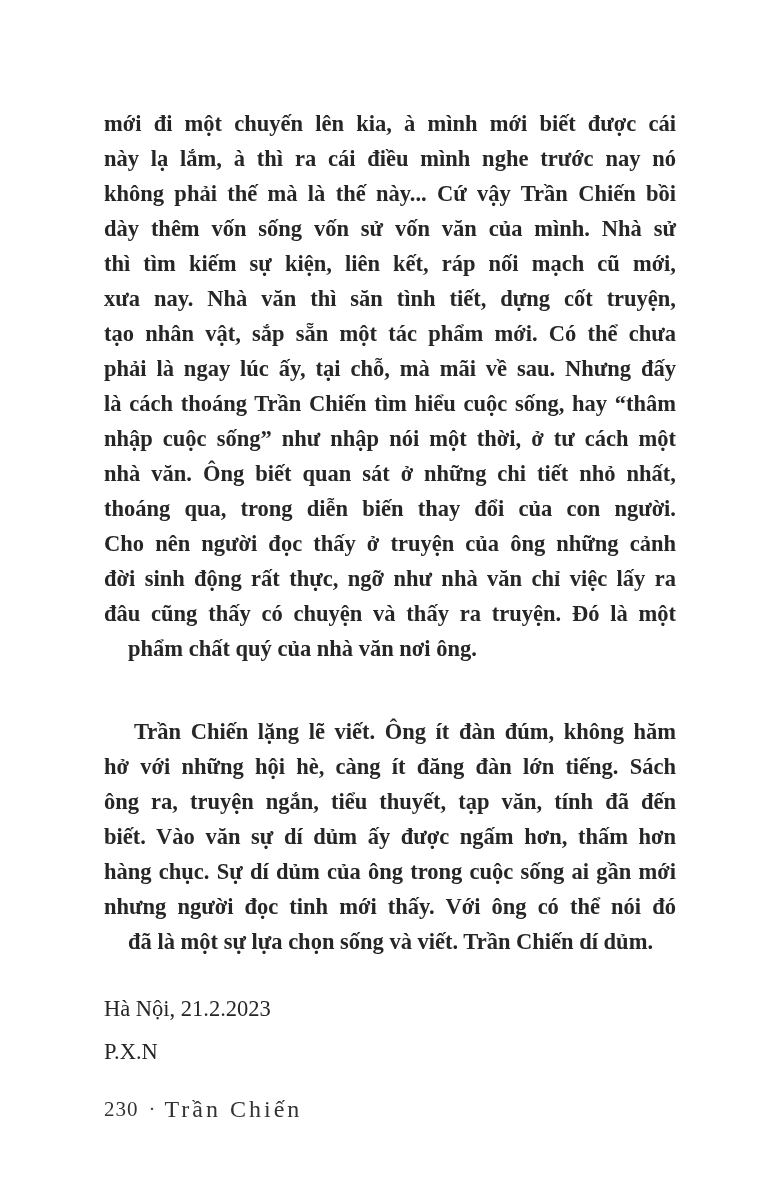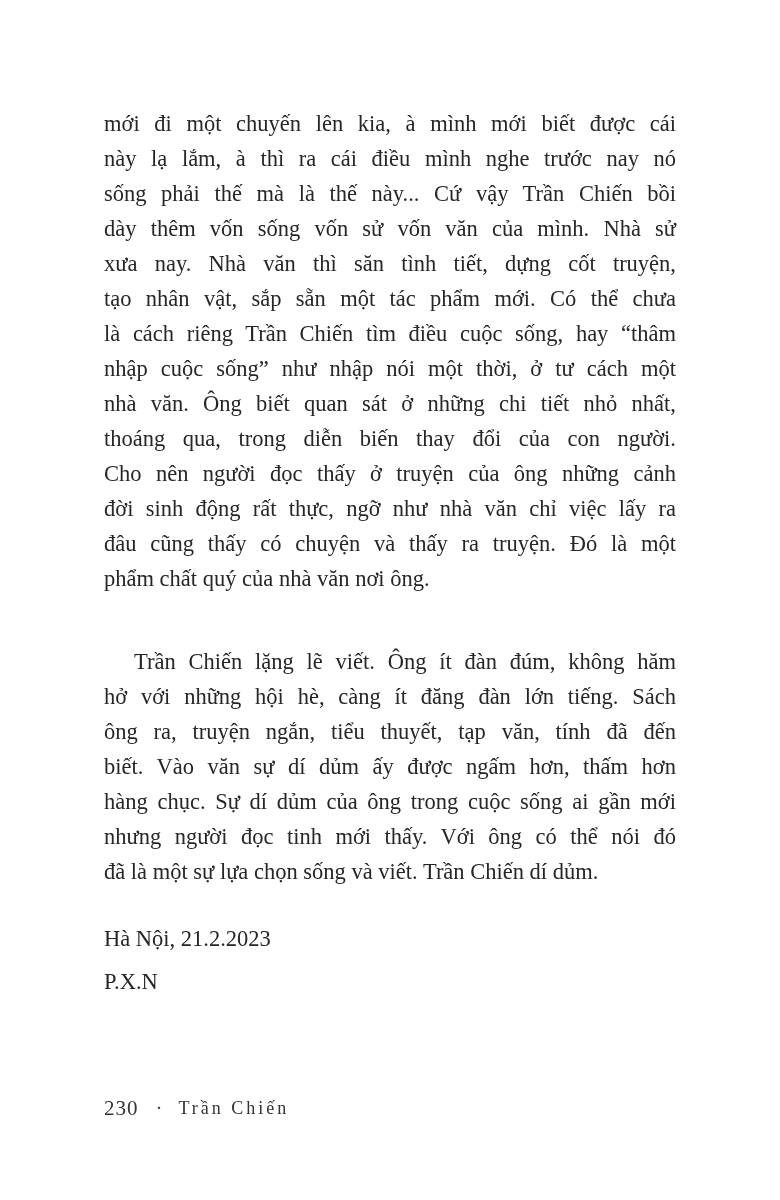--- a/index.html
+++ b/index.html
@@ -28,70 +28,73 @@
   .paragraph {
     margin: 0;
   }
   .paragraph + .paragraph {
     margin-top: 27px;
   }
   .line {
     text-align: justify;
     text-align-last: justify;
     white-space: normal;
+    font-weight: bold;
   }
   .line.para-last {
     text-align-last: left;
+    margin-left: 24px;
   }
   .paragraph.para-indent .line:first-child {
     text-indent: 30px;
     margin-top: 48px;
   }
   .signature {
     margin-top: 28px;
     line-height: 43px;
   }
   .page-footer {
     position: absolute;
     left: 104px;
     top: 1096px;
     display: flex;
     align-items: center;
     color: #333333;
-    gap: 7px;
   }
   .page-footer .page-number {
     font-size: 21px;
     letter-spacing: 1px;
   }
   .page-footer .separator-dot {
     font-size: 21px;
     margin: 0 9px 0 10px;
     color: #444444;
   }
   .page-footer .running-title {
-    font-size: 18px;
+    font-size: 24px;
     letter-spacing: 3px;
   }
 </style>
 </head>
 <body>
 
 <div class="book-page">
 
   <div class="text-block">
 
     <div class="paragraph">
         <div class="line">mới đi một chuyến lên kia, à mình mới biết được cái</div>
         <div class="line">này lạ lắm, à thì ra cái điều mình nghe trước nay nó</div>
-        <div class="line">sống phải thế mà là thế này... Cứ vậy Trần Chiến bồi</div>
+        <div class="line">không phải thế mà là thế này... Cứ vậy Trần Chiến bồi</div>
         <div class="line">dày thêm vốn sống vốn sử vốn văn của mình. Nhà sử</div>
+        <div class="line">thì tìm kiếm sự kiện, liên kết, ráp nối mạch cũ mới,</div>
         <div class="line">xưa nay. Nhà văn thì săn tình tiết, dựng cốt truyện,</div>
         <div class="line">tạo nhân vật, sắp sẵn một tác phẩm mới. Có thể chưa</div>
-        <div class="line">là cách riêng Trần Chiến tìm điều cuộc sống, hay “thâm</div>
+        <div class="line">phải là ngay lúc ấy, tại chỗ, mà mãi về sau. Nhưng đấy</div>
+        <div class="line">là cách thoáng Trần Chiến tìm hiểu cuộc sống, hay “thâm</div>
         <div class="line">nhập cuộc sống” như nhập nói một thời, ở tư cách một</div>
         <div class="line">nhà văn. Ông biết quan sát ở những chi tiết nhỏ nhất,</div>
         <div class="line">thoáng qua, trong diễn biến thay đổi của con người.</div>
         <div class="line">Cho nên người đọc thấy ở truyện của ông những cảnh</div>
         <div class="line">đời sinh động rất thực, ngỡ như nhà văn chỉ việc lấy ra</div>
         <div class="line">đâu cũng thấy có chuyện và thấy ra truyện. Đó là một</div>
         <div class="line para-last">phẩm chất quý của nhà văn nơi ông.</div>
       </div>
 
     <div class="paragraph para-indent">

